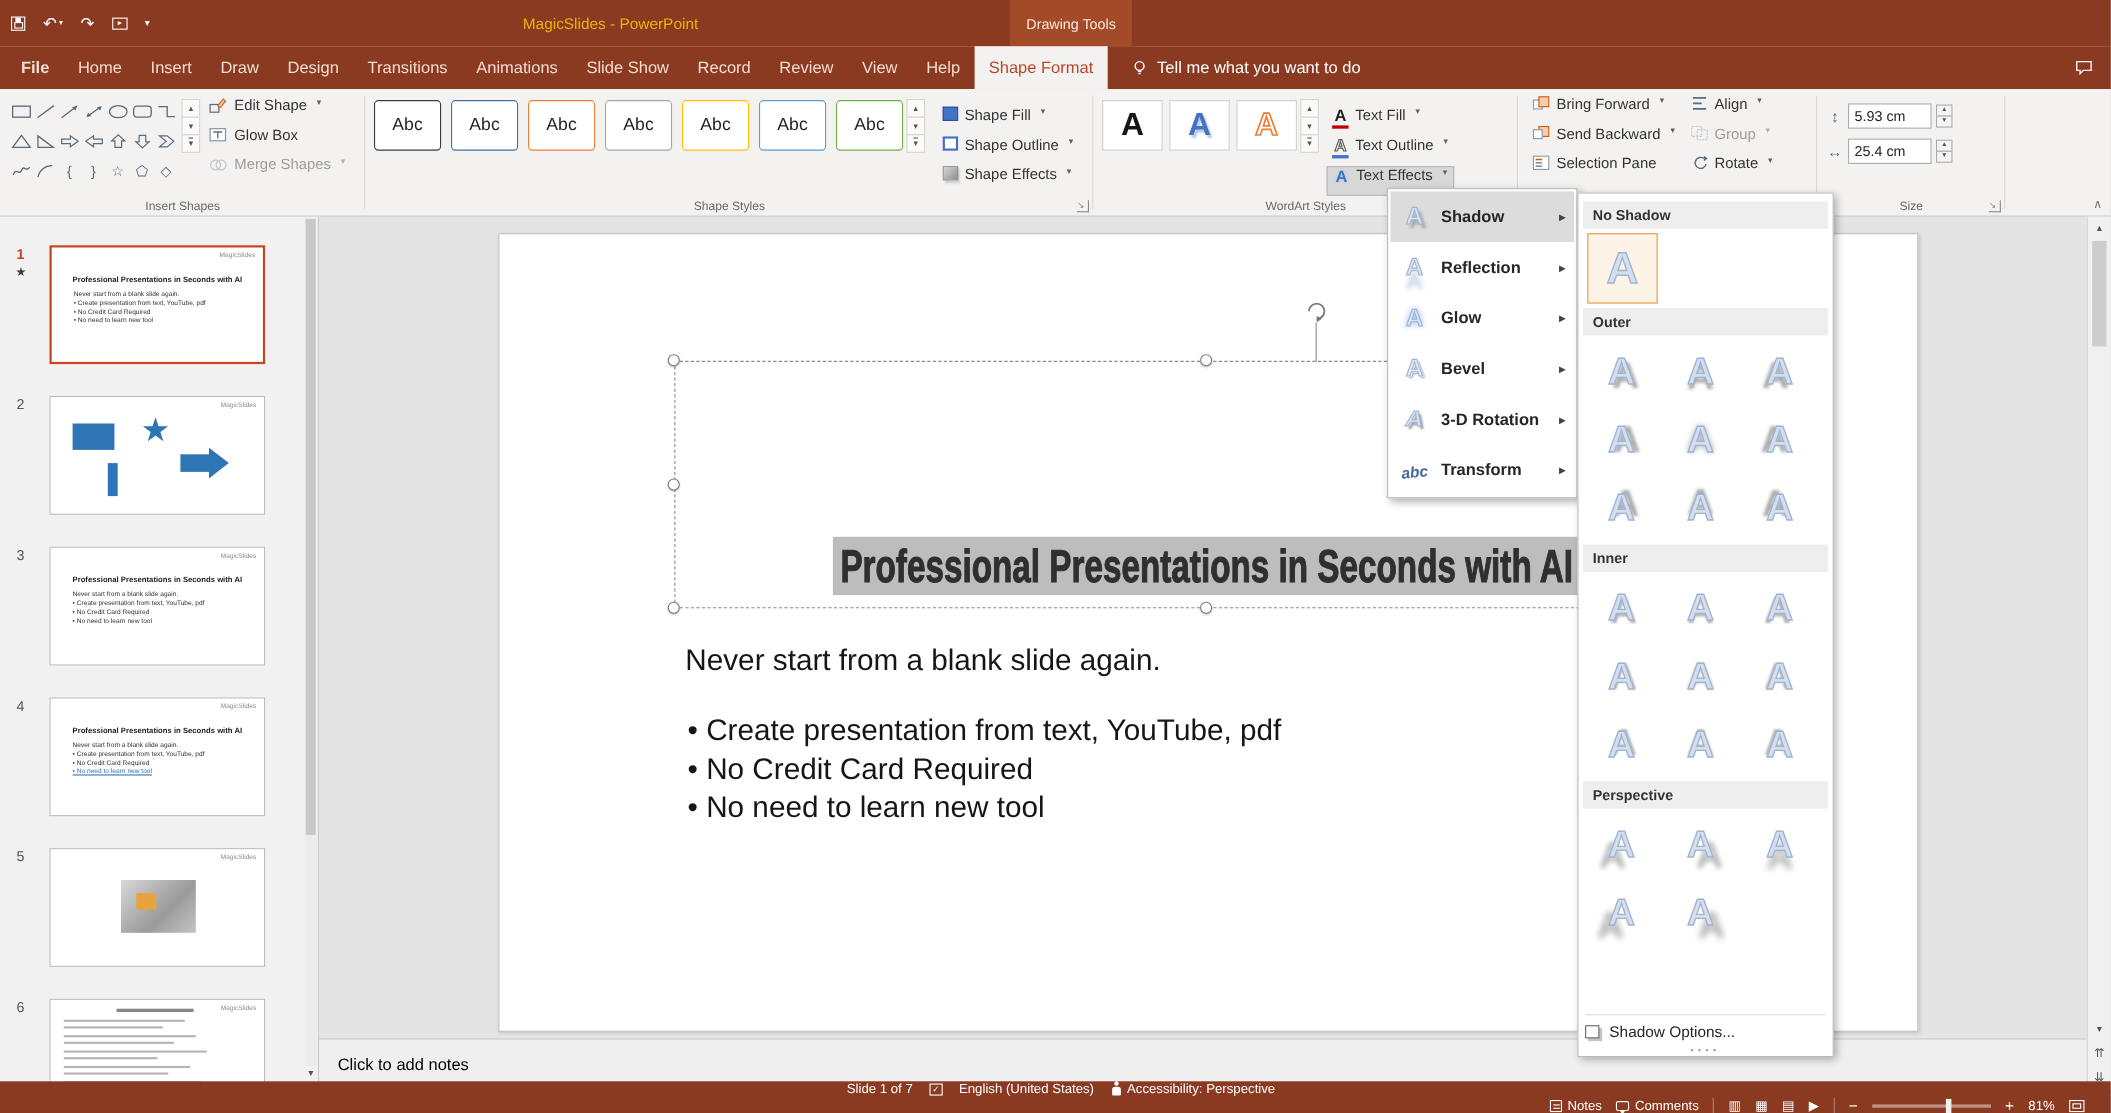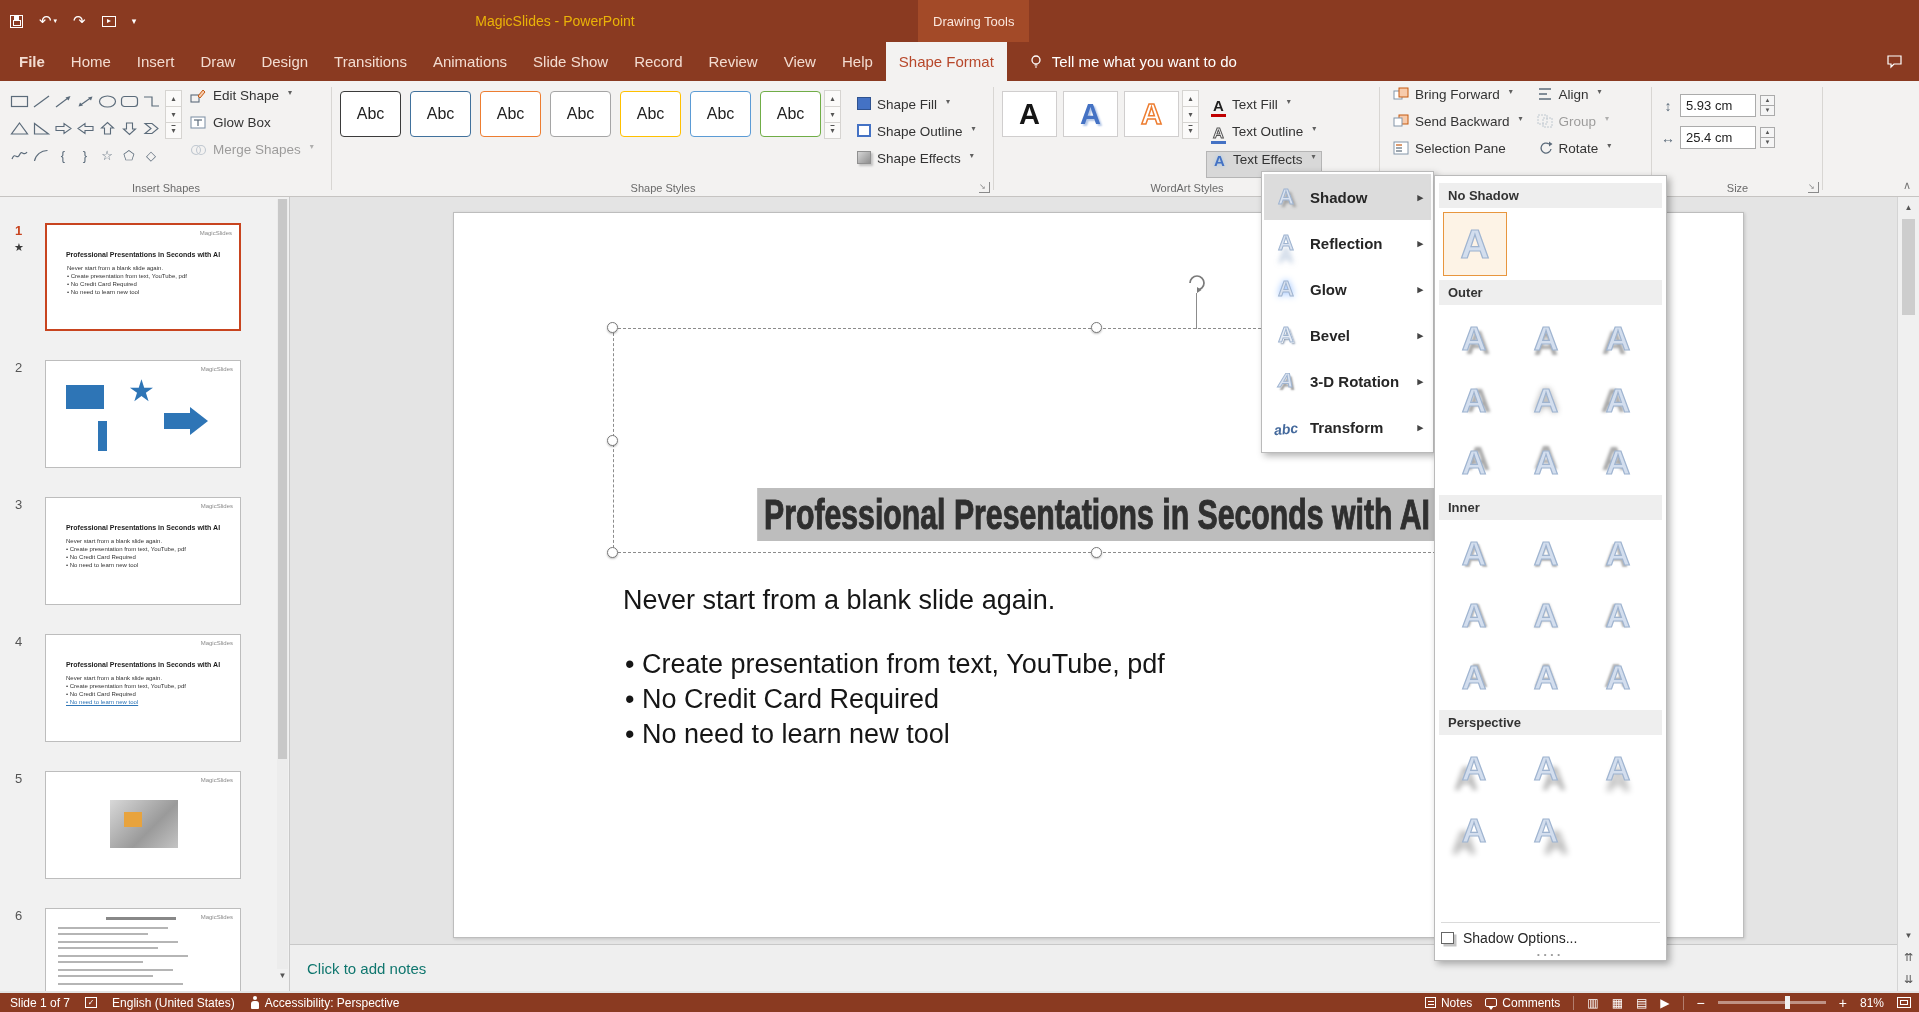--- a/index.html
+++ b/index.html
@@ -91,21 +91,21 @@
   .canvas { flex:1; position:relative; background:#e4e4e4; }
   .slide { position:absolute; left:163px; top:15px; width:1291px; height:726px; background:#fff; border:1px solid #bdbdbd; box-shadow:1px 1px 3px rgba(0,0,0,.15); }
   .sel-box { position:absolute; left:159px; top:115px; width:968px; height:225px; border:1.5px dashed #8c8c8c; }
   .handle { position:absolute; width:11px; height:11px; border-radius:50%; background:#fff; border:1px solid #7a7a7a; box-shadow:0 1px 2px rgba(0,0,0,.25); z-index:5; }
   .rot-line { position:absolute; left:742px; top:80px; width:1px; height:36px; background:#8c8c8c; }
   .rot-handle { position:absolute; left:731px; top:58px; z-index:6; }
   .slide-title { position:absolute; left:159px; top:278px; width:968px; text-align:center; transform:scaleX(.72); font-size:42px; font-weight:800; color:#2f2f2f; -webkit-text-stroke:1px #2f2f2f; letter-spacing:0; }
   .slide-title .hl { background:#bdbdbd; padding:3px 10px; }
   .body-line { position:absolute; left:169px; top:372px; font-size:27px; color:#161616; }
   .bullets { position:absolute; left:171px; top:434px; font-size:27px; color:#161616; line-height:35px; }
-  .notes { position:absolute; left:0; right:22px; bottom:0; height:47px; background:#efefef; border-top:1px solid #c8c8c8; display:flex; align-items:center; padding-left:17px; font-size:15px; color:#0f766e; }
+  .notes { position:absolute; left:0; right:22px; bottom:0; height:47px; background:#efefef; border-top:1px solid #c8c8c8; display:flex; align-items:center; padding-left:17px; font-size:15px; color:#000000; }
   .vscroll { position:absolute; right:0; top:0; bottom:0; width:22px; background:#f0f0f0; border-left:1px solid #d4d4d4; }
   .vs-btn { position:absolute; left:0; width:21px; height:16px; font-size:8px; color:#555; display:flex; align-items:center; justify-content:center; }
   .vs-thumb { position:absolute; left:4px; top:22px; width:13px; height:96px; background:#cdcdcd; }
 
   
   .te-menu { position:absolute; left:1261px; top:171px; width:173px; background:#fff; border:1px solid #bababa; box-shadow:3px 3px 7px rgba(0,0,0,.3); padding:2px; z-index:60; }
   .te-item { height:46px; display:flex; align-items:center; gap:9px; padding:0 7px; font-size:15px; font-weight:600; color:#262626; position:relative; }
   .te-item.hl { background:#dcdcdc; }
   .te-arrow { position:absolute; right:8px; font-size:11px; color:#444; }
   .te-icon { width:30px; text-align:center; font-weight:700; font-size:22px; color:#d9e2f0; -webkit-text-stroke:1px #9fb4d0; flex:none; }
@@ -129,23 +129,23 @@
   .i1 .sA{text-shadow:2px 2px 2px #b5b5b5;} .i2 .sA{text-shadow:0 2px 2px #b5b5b5;} .i3 .sA{text-shadow:-2px 2px 2px #b5b5b5;}
   .i4 .sA{text-shadow:2px 0 2px #b5b5b5;} .i5 .sA{text-shadow:0 0 3px #aaa;} .i6 .sA{text-shadow:-2px 0 2px #b5b5b5;}
   .i7 .sA{text-shadow:2px -2px 2px #b5b5b5;} .i8 .sA{text-shadow:0 -2px 2px #b5b5b5;} .i9 .sA{text-shadow:-2px -2px 2px #b5b5b5;}
   .p1 .sA{text-shadow:-8px 10px 5px #b3b3b3;} .p2 .sA{text-shadow:8px 10px 5px #b3b3b3;} .p3 .sA{text-shadow:0 11px 6px #b3b3b3;}
   .p4 .sA{text-shadow:-10px 12px 6px #ababab;} .p5 .sA{text-shadow:10px 12px 6px #ababab;}
   .sh-options { position:absolute; left:6px; right:6px; bottom:14px; border-top:1px solid #dadada; padding-top:7px; display:flex; align-items:center; gap:9px; font-size:14px; color:#262626; }
   .shopt-ic { width:13px; height:12px; border:1px solid #666; box-shadow:2.5px 2.5px 0 #c4c4c4; flex:none; }
   .sh-dots { position:absolute; bottom:1px; left:0; right:0; text-align:center; font-size:8px; color:#9a9a9a; letter-spacing:4px; }
 
   
-  .statusbar { position:absolute; left:0; right:0; bottom:0; height:19px; background:#8a3a21; color:#fff; display:flex; align-items:center; font-size:12px; }
+  .statusbar { position:absolute; left:0; right:0; bottom:0; height:29px; background:#8a3a21; color:#fff; display:flex; align-items:center; font-size:12px;flex-direction:column; }
   .sb-left { display:flex; align-items:center; gap:15px; padding-left:10px; }
-  .sb-right { margin-left:auto; display:flex; align-items:center; gap:13px; padding-right:8px; }
+  .sb-right { margin-left:auto; display:flex; align-items:center; gap:13px; padding-right:24px; }
   .sb-item { display:flex; align-items:center; gap:5px; }
   .spell-ic { width:12px; height:11px; border:1px solid #fff; font-size:8px; line-height:9px; text-align:center; }
   .person-ic { width:10px; height:14px; position:relative; display:inline-block; }
   .person-ic::before { content:""; position:absolute; top:0; left:3px; width:4px; height:4px; border-radius:50%; background:#fff; }
   .person-ic::after { content:""; position:absolute; top:5px; left:1px; width:8px; height:8px; border-radius:3px 3px 1px 1px; background:#fff; }
   .nb-ic { width:11px; height:11px; border:1px solid #fff; position:relative; }
   .nb-ic::after { content:""; position:absolute; left:2px; top:3px; width:6px; height:1px; background:#fff; box-shadow:0 3px 0 #fff; }
   .bub-ic { width:12px; height:9px; border:1px solid #fff; border-radius:2px; position:relative; }
   .bub-ic::after { content:""; position:absolute; left:2px; bottom:-4px; border-left:3px solid transparent; border-right:3px solid transparent; border-top:4px solid #fff; }
   .view-ic { font-size:12px; }

